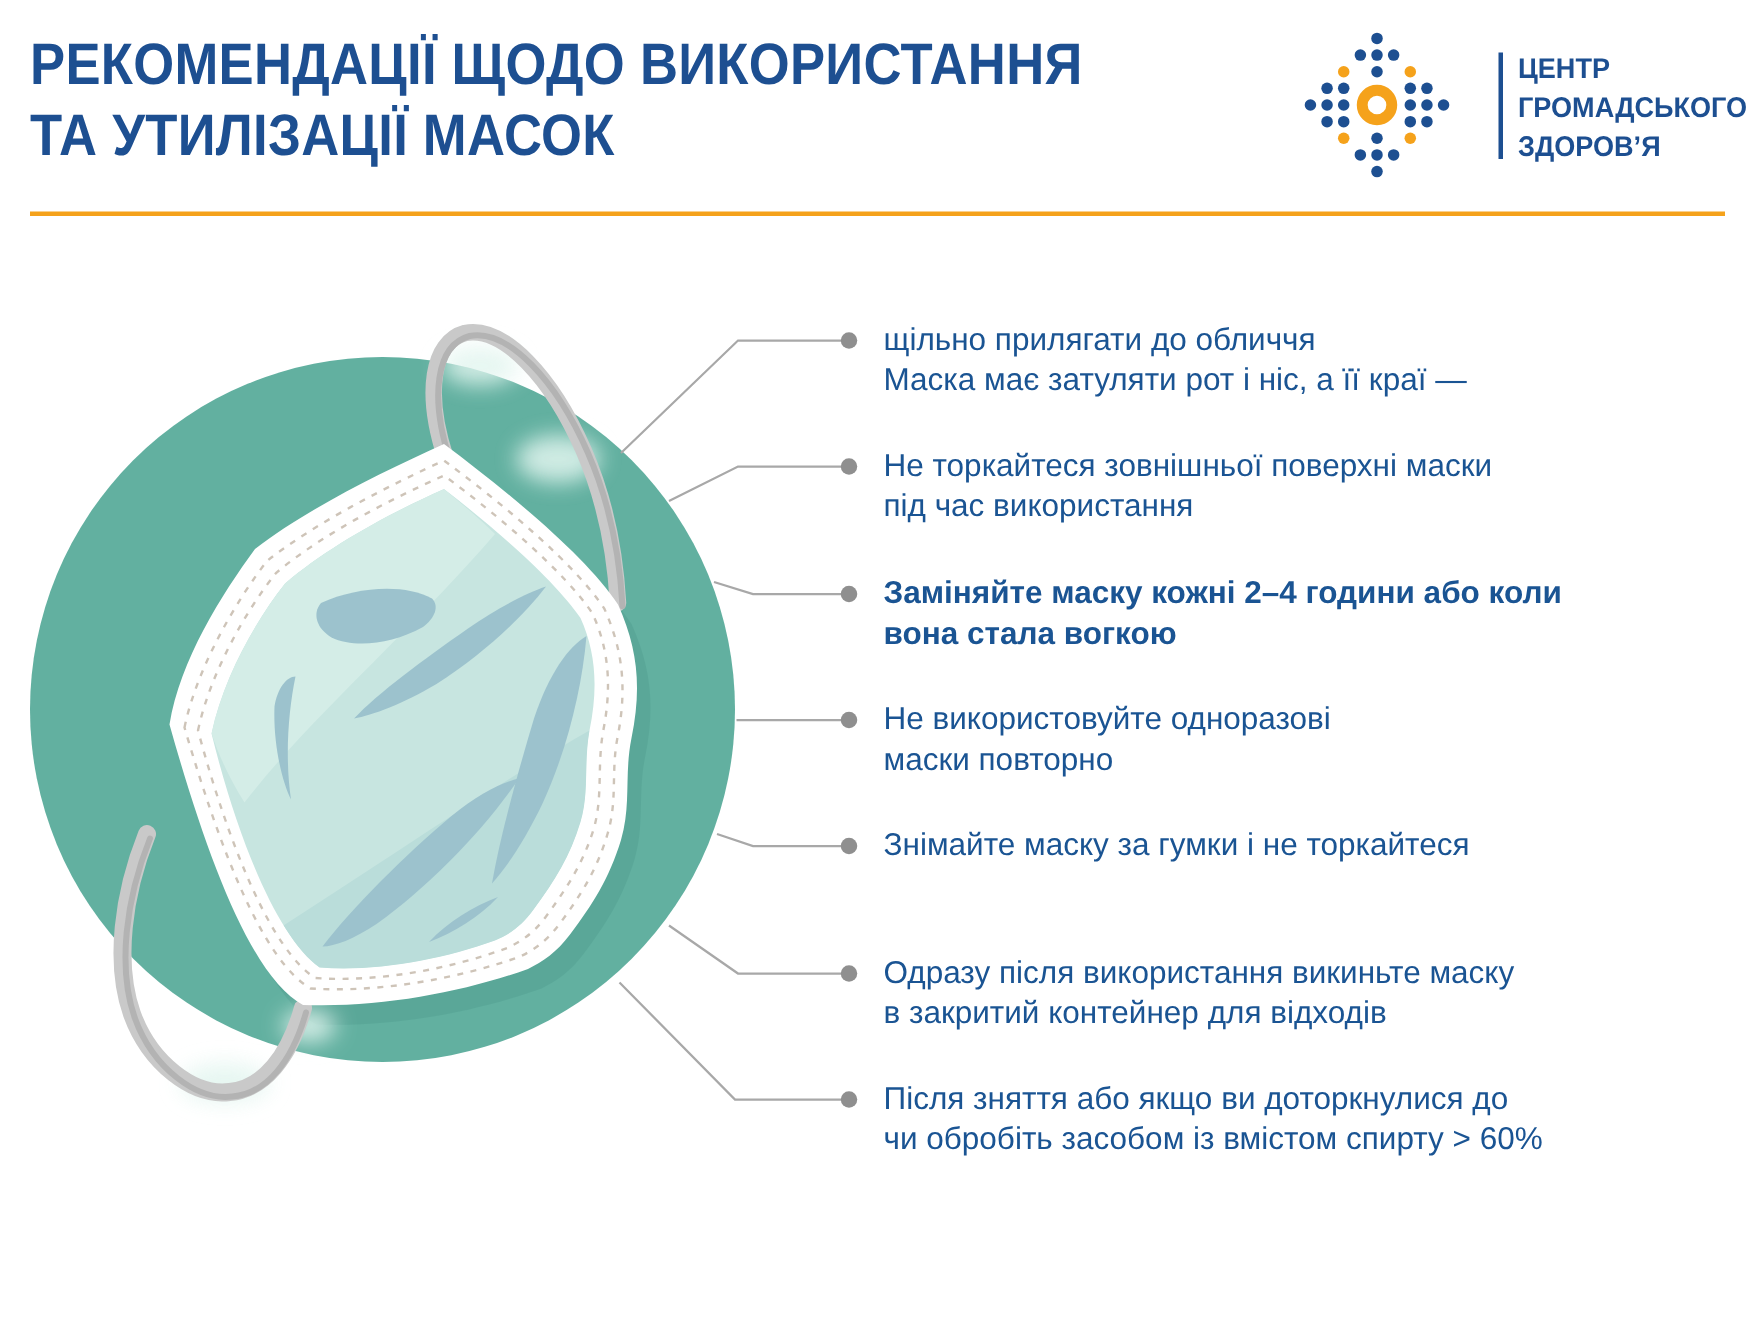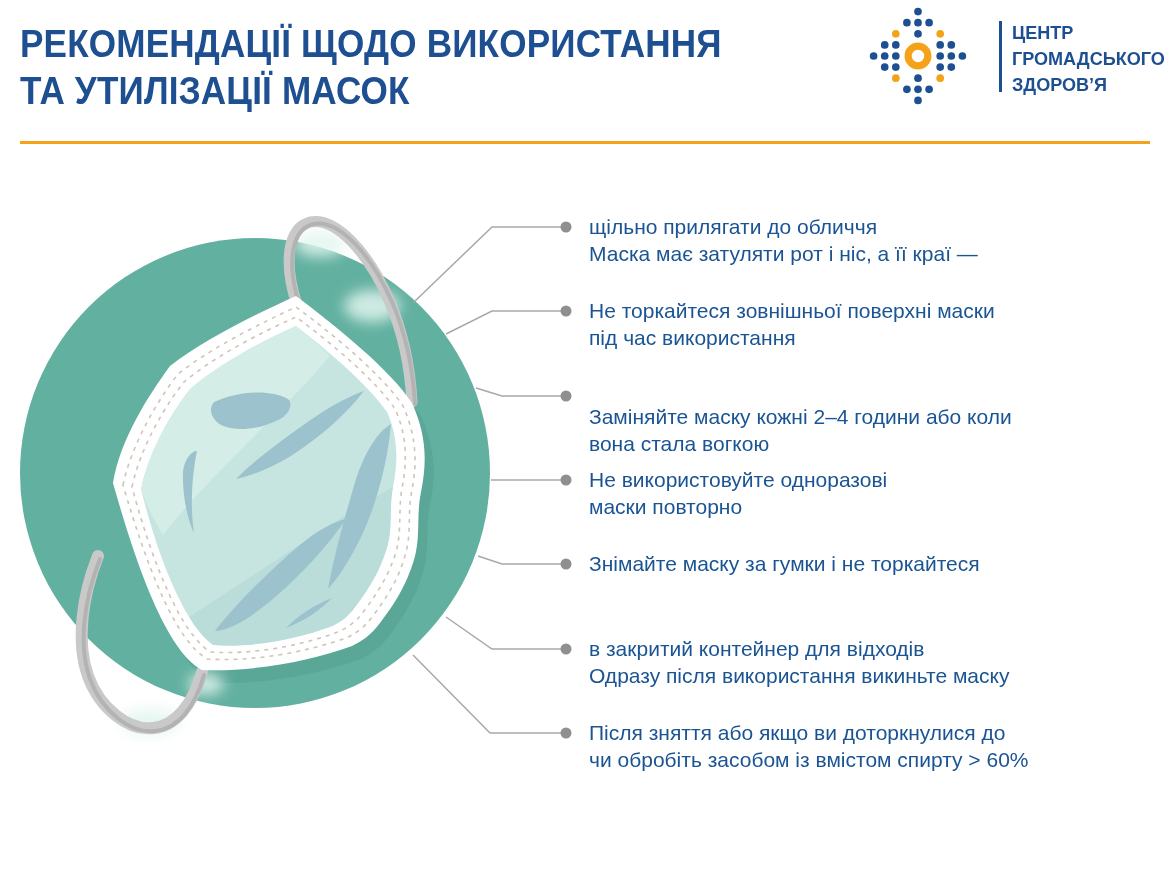--- a/index.html
+++ b/index.html
@@ -7,39 +7,39 @@
     position:relative;width:1169px;height:772px;background:#ffffff;overflow:hidden;
     font-family:"Liberation Sans", sans-serif;
   }
   
   .title{
     position:absolute;left:20px;top:20px;margin:0;
     font-size:39px;font-weight:bold;line-height:47px;color:#1D4F91;
     transform:scaleX(.9);transform-origin:left top;letter-spacing:.2px;white-space:nowrap;
   }
   .title span{display:block;}
-  .logo{position:absolute;left:862px;top:0;width:300px;height:112px;}
+  .logo{position:absolute;left:862px;top:14px;width:300px;height:112px;}
   .logo-dots{position:absolute;left:0;top:0;}
   .logo-rule{position:absolute;left:137px;top:21px;width:3px;height:71px;background:#1D4F91;}
   .logo-name{
     position:absolute;left:150px;top:20px;margin:0;
     font-size:19px;font-weight:bold;line-height:26px;color:#1D4F91;
     transform:scaleX(.95);transform-origin:left top;white-space:nowrap;
   }
   .logo-name span{display:block;}
   .header-rule{position:absolute;left:20px;top:141px;width:1130px;height:3px;background:#F5A21B;}
   
   .illus{position:absolute;left:0;top:180px;width:1169px;height:620px;}
   
   .bullet{
     position:absolute;left:589px;width:580px;
     font-size:21px;line-height:27px;color:#1A5493;
   }
   .bullet span{display:block;}
-  .b1{top:213px;} .b2{top:297px;} .b3{top:403px;} .b4{top:466px;}
+  .b1{top:213px;} .b2{top:297px;} .b3{top:382px;font-weight:bold;} .b4{top:466px;}
   .b5{top:550px;} .b6{top:635px;} .b7{top:719px;}
   
   .footer-rule{position:absolute;left:0;top:857px;width:1169px;height:2px;background:#F5A21B;}
   .footer-url{
     position:absolute;right:18px;top:860px;
     font-size:14px;color:#a21caf;letter-spacing:.2px;
   }
 </style>
 </head>
 <body>
@@ -181,22 +181,22 @@
     <span>вона стала вогкою</span>
   </div>
   <div class="bullet b4">
     <span>Не використовуйте одноразові</span>
     <span>маски повторно</span>
   </div>
   <div class="bullet b5">
     <span>Знімайте маску за гумки і не торкайтеся</span>
   </div>
   <div class="bullet b6">
+    <span>Одразу після використання викиньте маску</span>
     <span>в закритий контейнер для відходів</span>
-    <span>Одразу після використання викиньте маску</span>
   </div>
   <div class="bullet b7">
     <span>Після зняття або якщо ви доторкнулися до</span>
     <span>чи обробіть засобом із вмістом спирту &gt; 60%</span>
   </div>
 
   <div class="footer-rule"></div>
   <div class="footer-url">www.phc.org.ua</div>
 
 </div>

